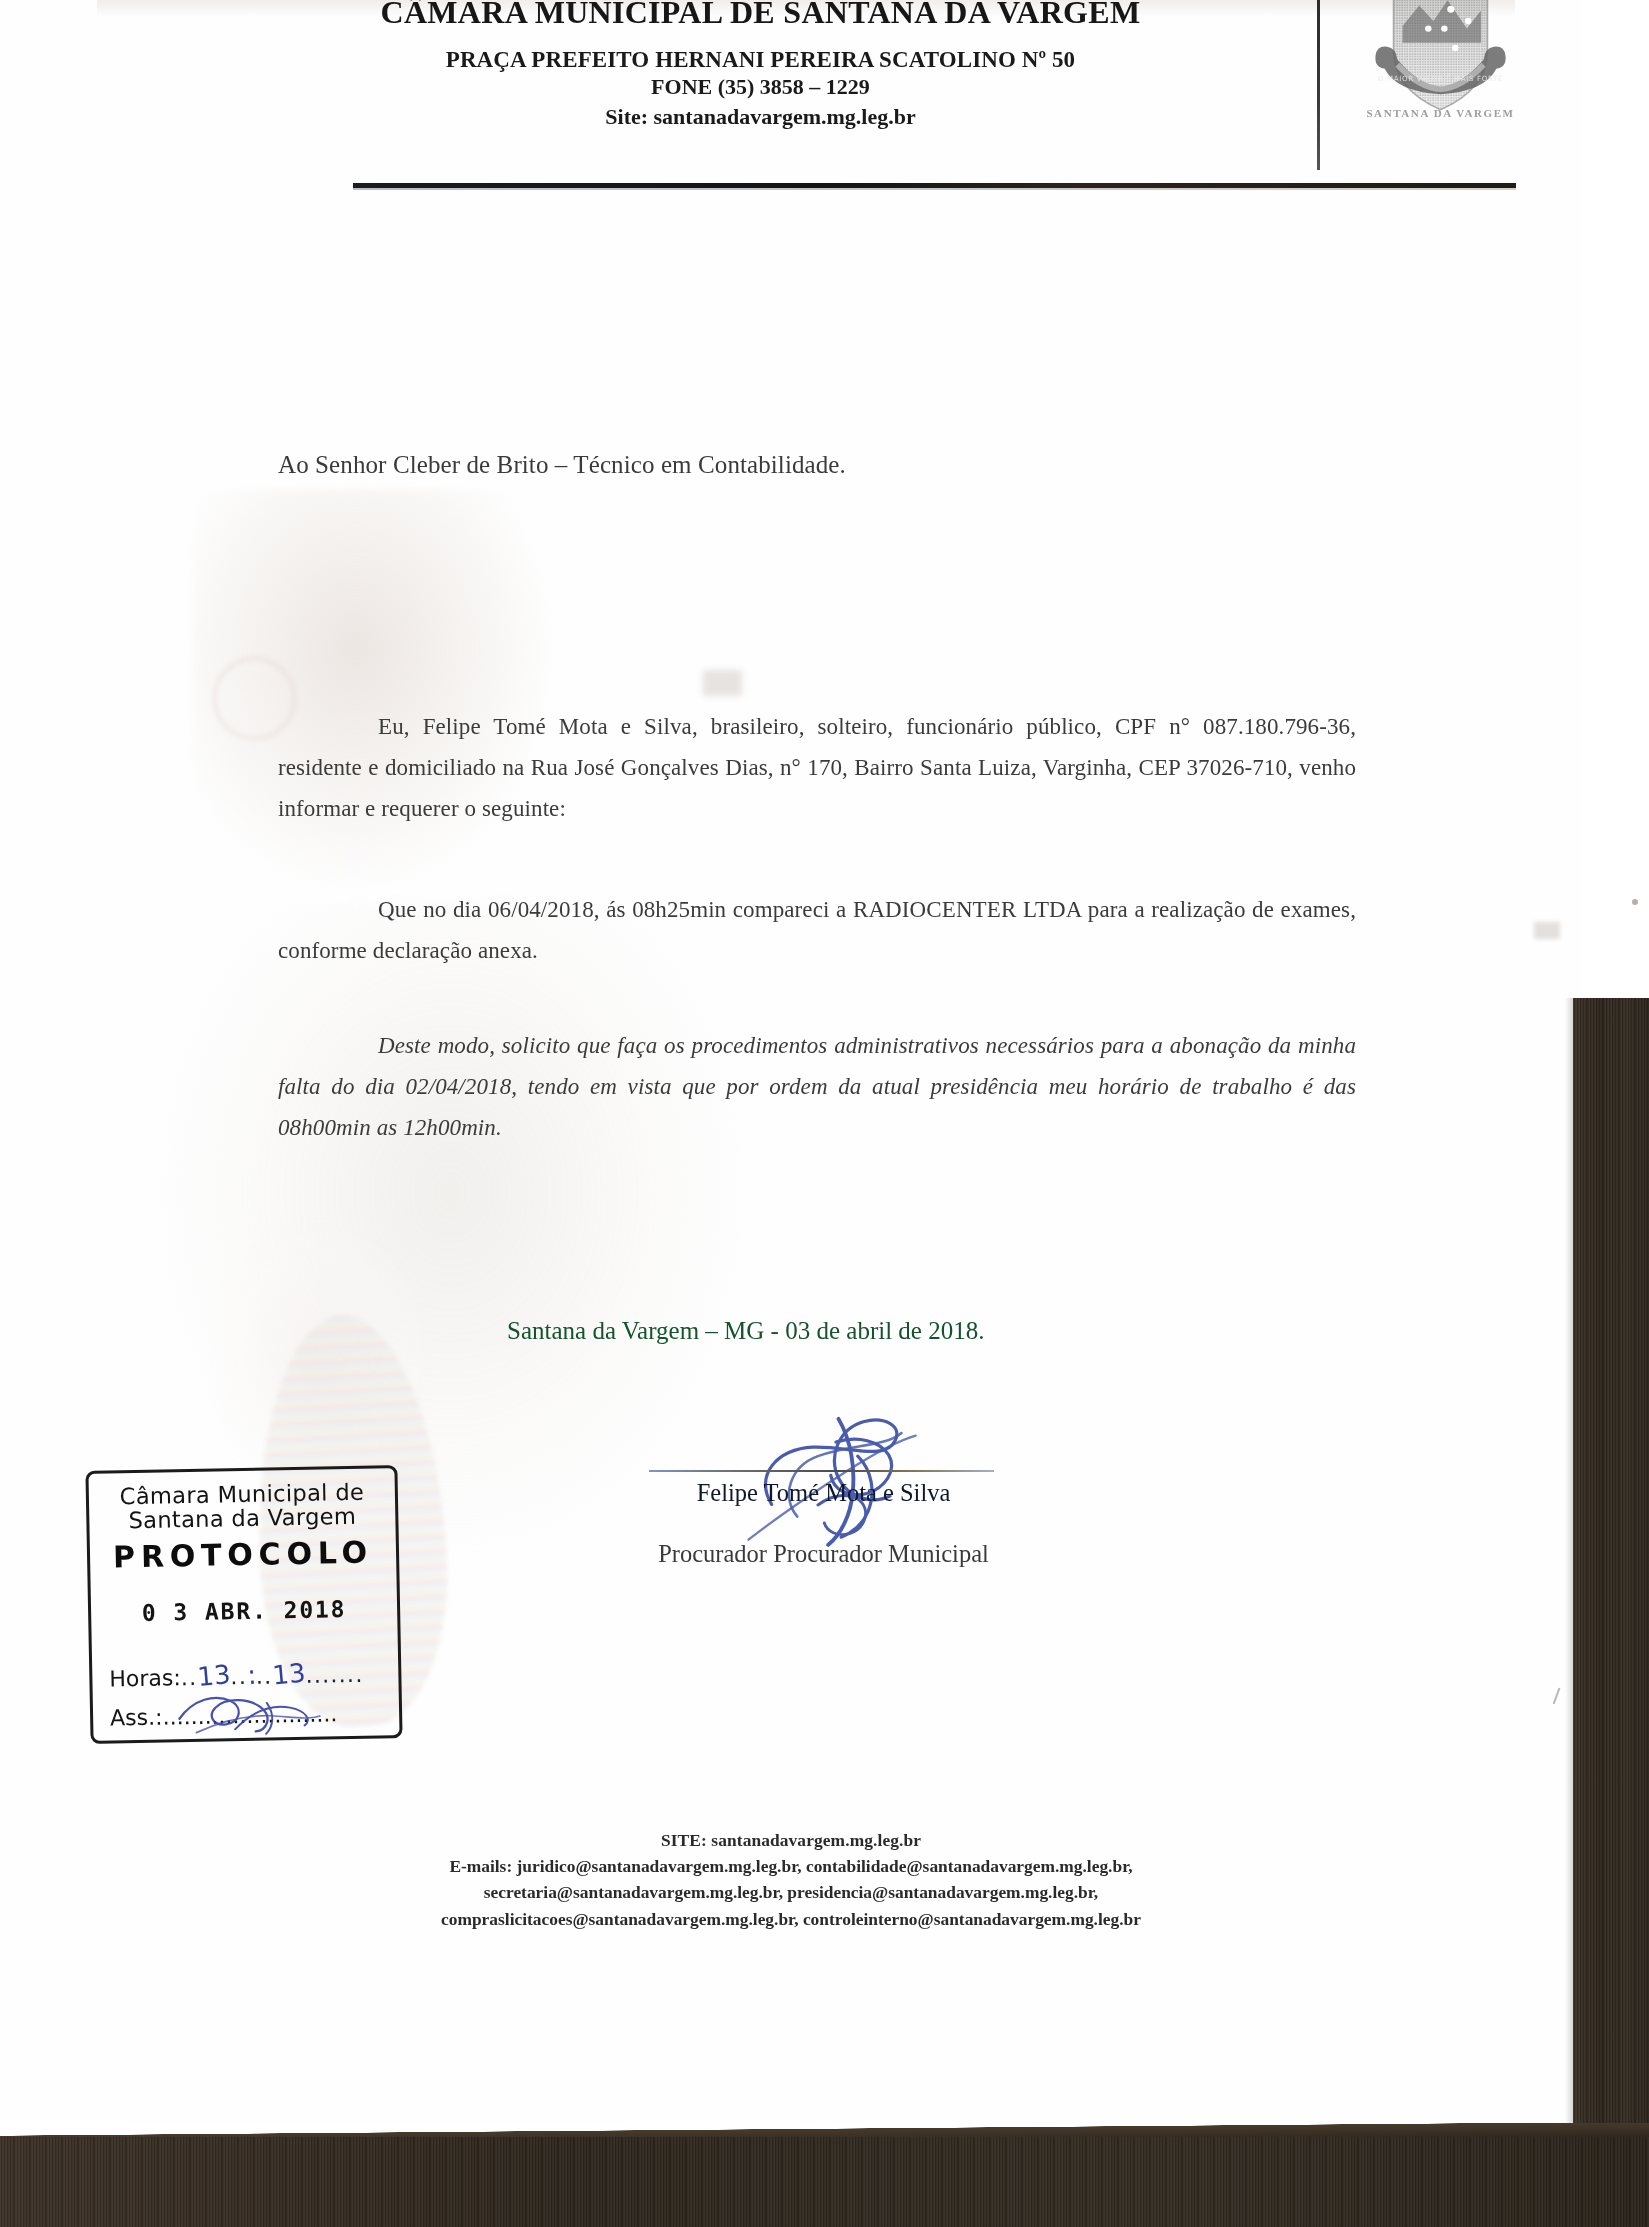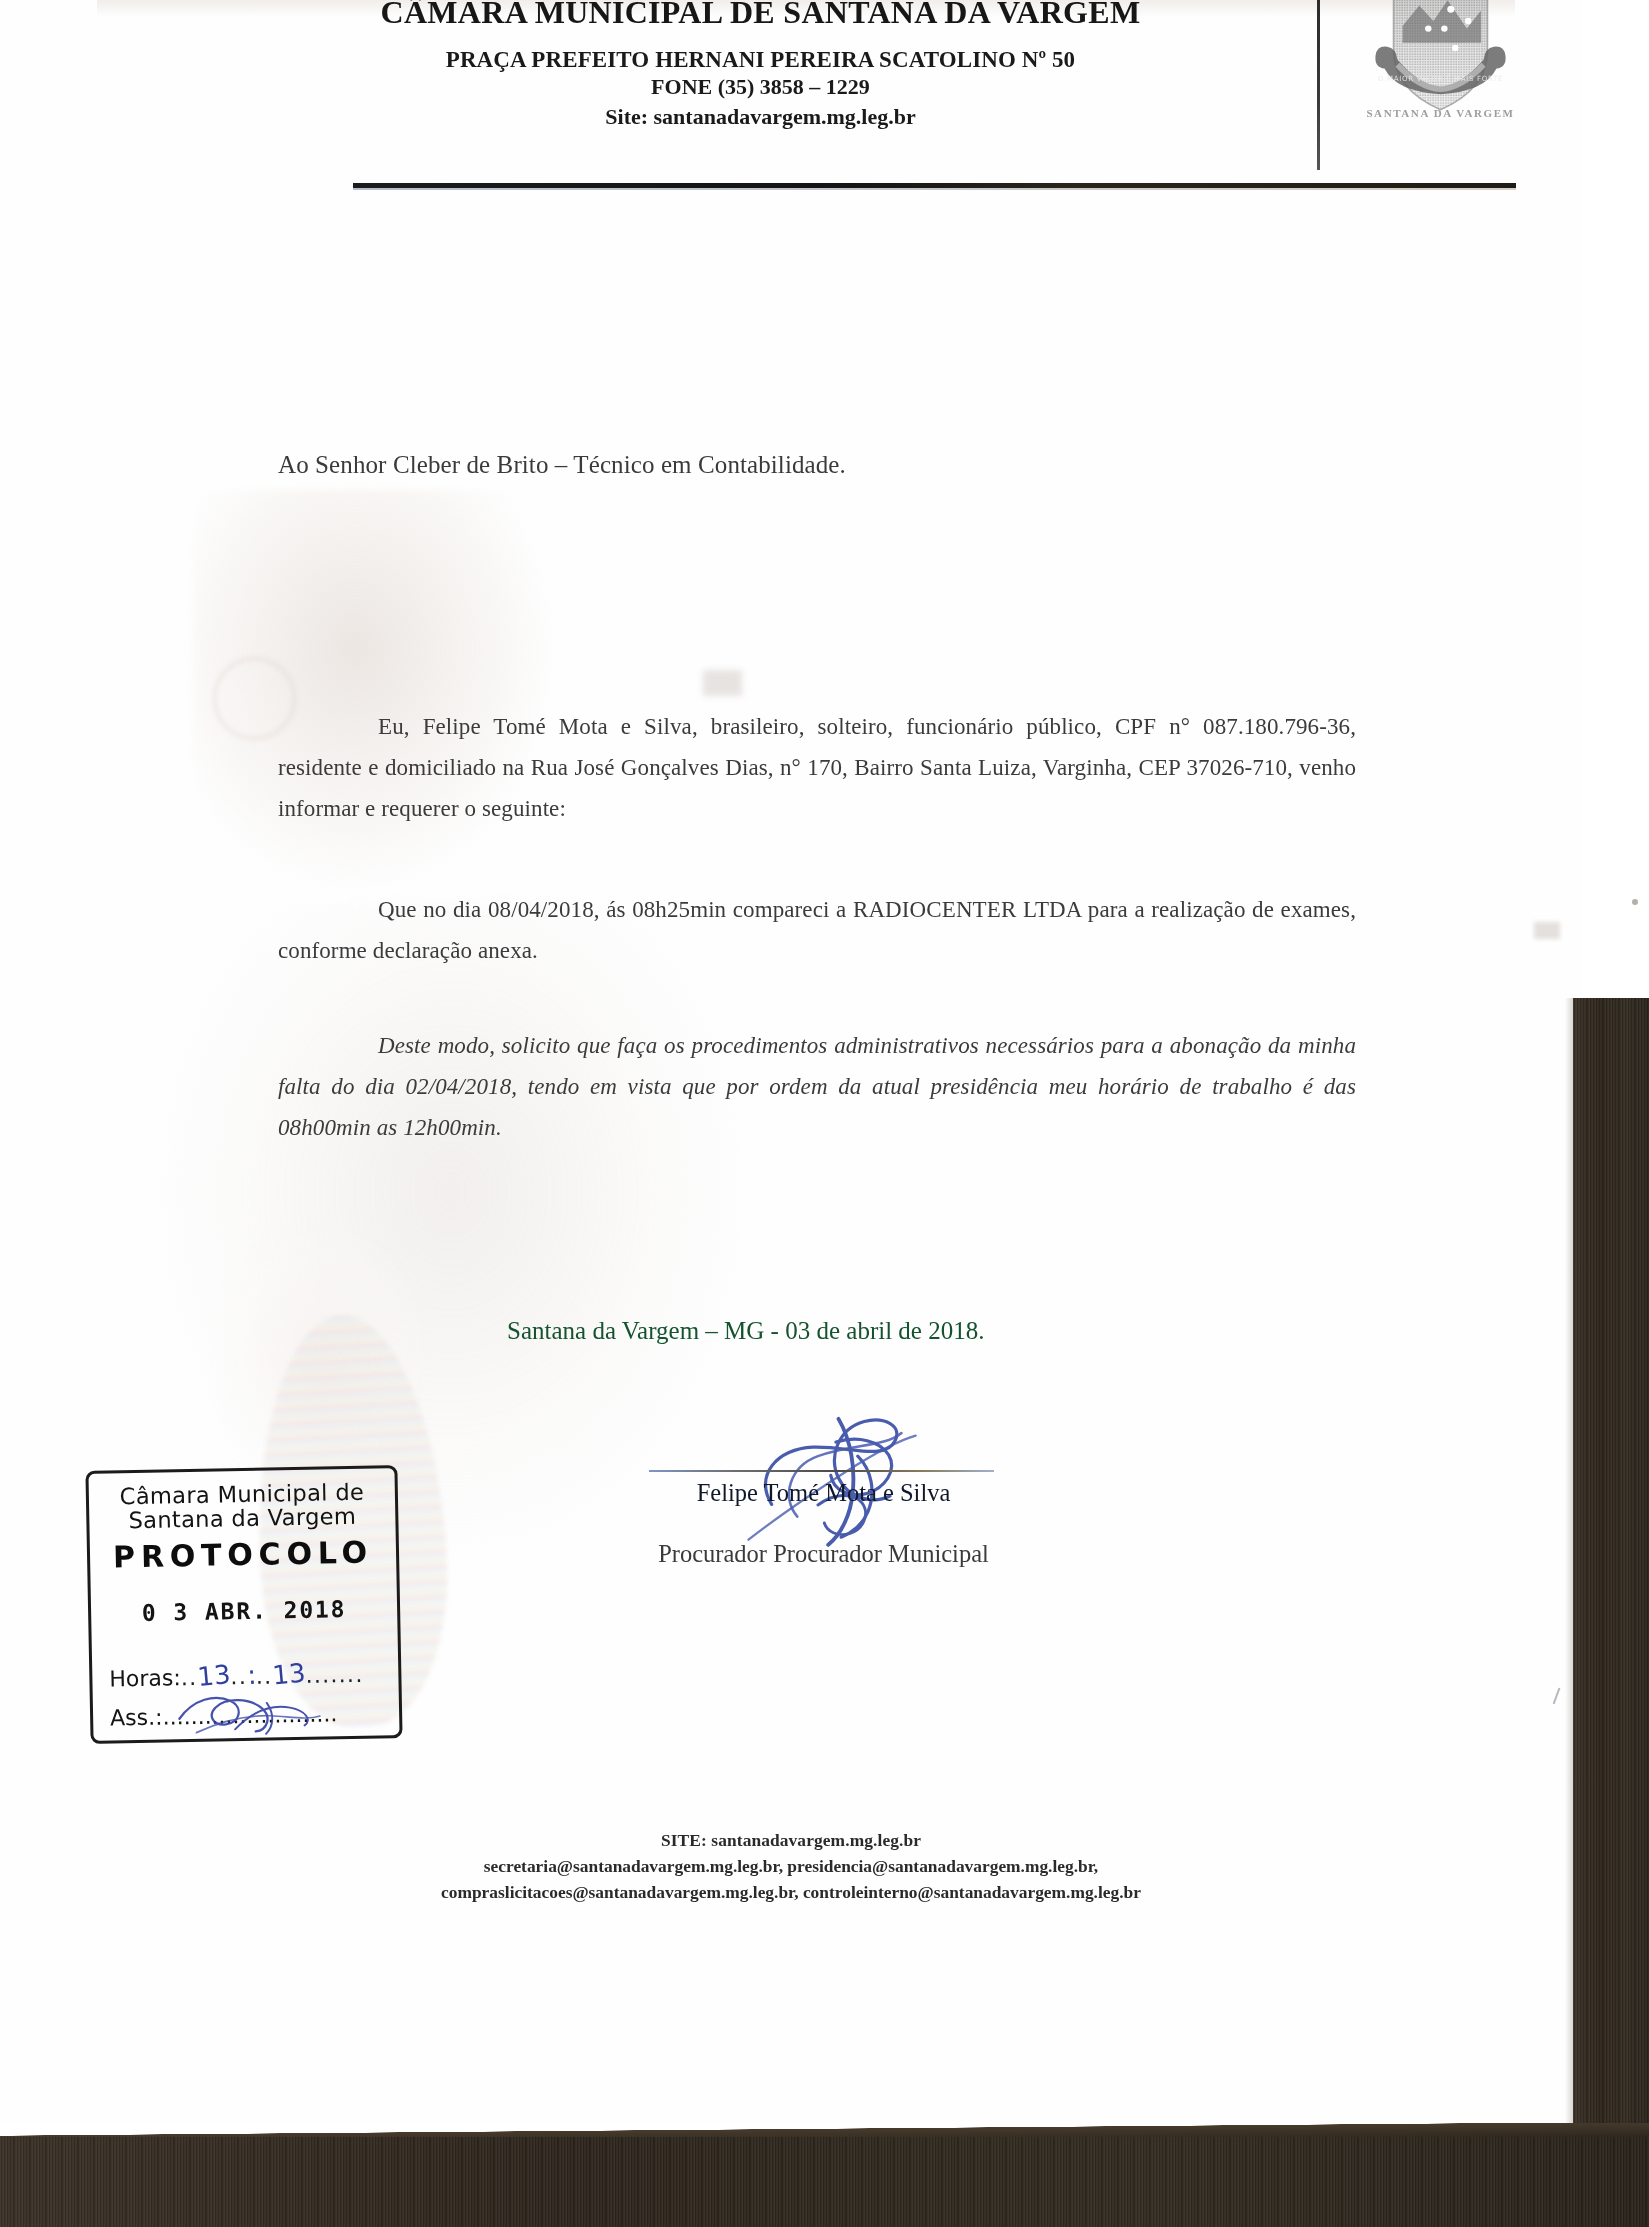--- a/index.html
+++ b/index.html
@@ -290,21 +290,21 @@
     </div>
   </div>
 
   <div id="header-rule"></div>
   <div id="header-rule-shadow"></div>
 
 
   <div id="recipient-line">Ao Senhor Cleber de Brito – Técnico em Contabilidade.</div>
 
   <div class="para" id="para1">Eu, Felipe Tomé Mota e Silva, brasileiro, solteiro, funcionário público, CPF n° 087.180.796-36, residente e domiciliado na Rua José Gonçalves Dias, n° 170, Bairro Santa Luiza, Varginha, CEP 37026-710, venho informar e requerer o seguinte:</div>
-  <div class="para" id="para2">Que no dia 08/04/2018, ás 08h25min compareci a RADIOCENTER LTDA para a realização de exames, conforme declaração anexa.</div>
+  <div class="para" id="para2">Que no dia 06/04/2018, ás 08h25min compareci a RADIOCENTER LTDA para a realização de exames, conforme declaração anexa.</div>
   <div class="para" id="para3">Deste modo, solicito que faça os procedimentos administrativos necessários para a abonação da minha falta do dia 02/04/2018, tendo em vista que por ordem da atual presidência meu horário de trabalho é das 08h00min as 12h00min.</div>
 
   <div id="date-line">Santana da Vargem – MG - 03 de abril de 2018.</div>
 
   <div id="signature-ink">
     <svg width="387" height="180" viewBox="0 0 600 280" aria-hidden="true">
       <g fill="none" stroke="#3a4fa8" stroke-linecap="round" stroke-linejoin="round" opacity=".92">
         <path d="M196 195 C168 150 205 108 260 106 C318 104 372 128 388 96 C400 72 370 58 340 66
                  C300 77 284 120 300 154 C314 184 352 196 380 182" stroke-width="5"></path>
         <path d="M236 214 C210 184 224 136 268 120 C320 101 372 106 398 84" stroke-width="4" opacity=".85"></path>
@@ -345,18 +345,19 @@
           <path d="M100 70 C126 44 156 32 186 38 C210 43 220 58 208 66" stroke-width="3"></path>
           <path d="M40 74 C76 58 116 48 156 50 C186 52 212 58 232 52" stroke-width="2.6" opacity=".8"></path>
           <path d="M150 30 C162 48 160 66 148 78" stroke-width="3"></path>
         </g>
       </svg>
     </div>
   </div>
 
   <div id="footer">
     <div class="f-site">SITE: santanadavargem.mg.leg.br</div>
+    <div class="f-mail">E-mails: juridico@santanadavargem.mg.leg.br, contabilidade@santanadavargem.mg.leg.br,</div>
     <div class="f-mail">secretaria@santanadavargem.mg.leg.br, presidencia@santanadavargem.mg.leg.br,</div>
     <div class="f-mail">compraslicitacoes@santanadavargem.mg.leg.br, controleinterno@santanadavargem.mg.leg.br</div>
   </div>
 
 </div>
 
 
 </body></html>

